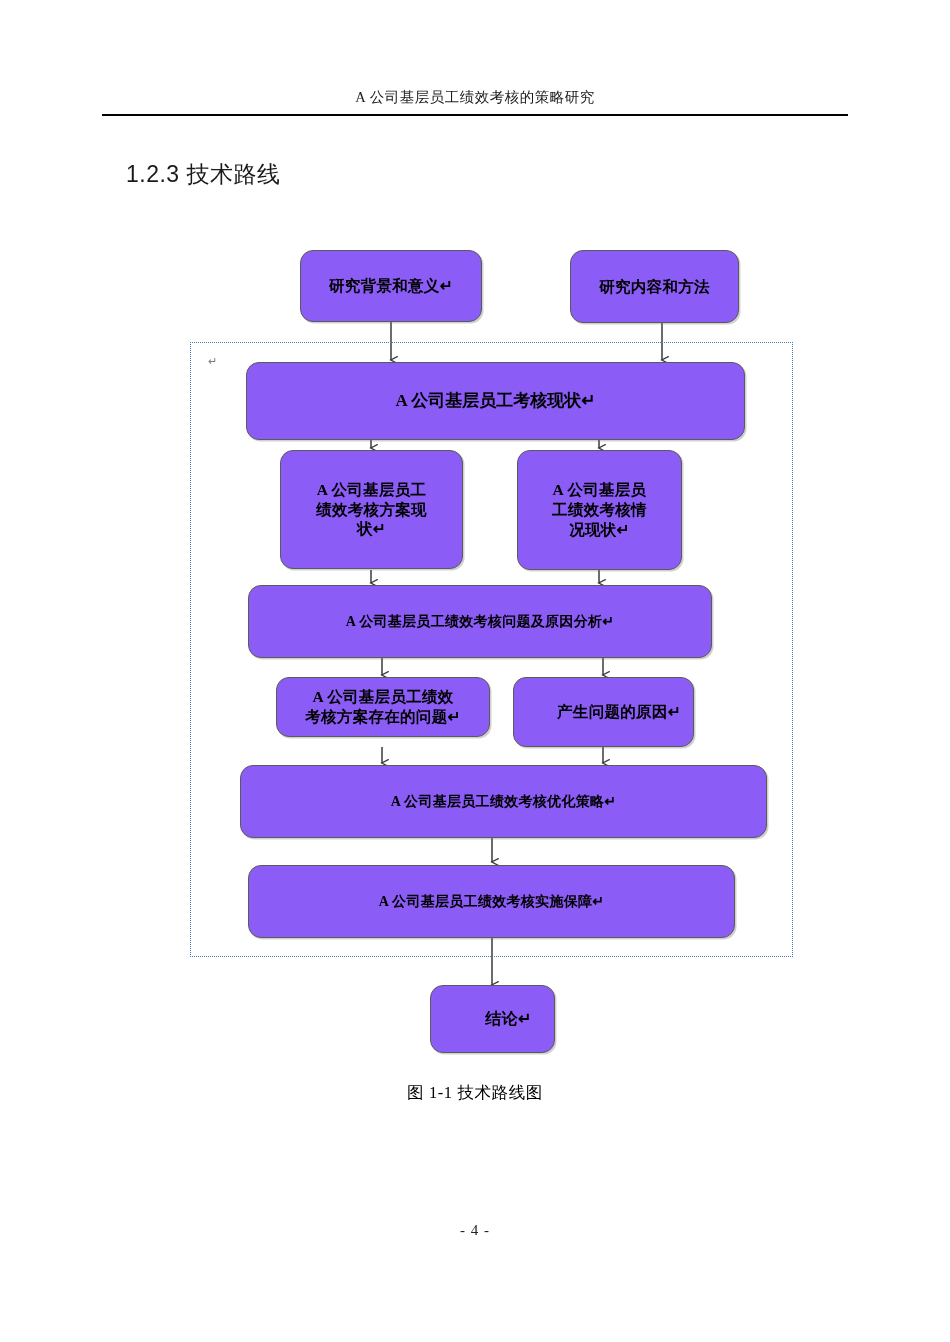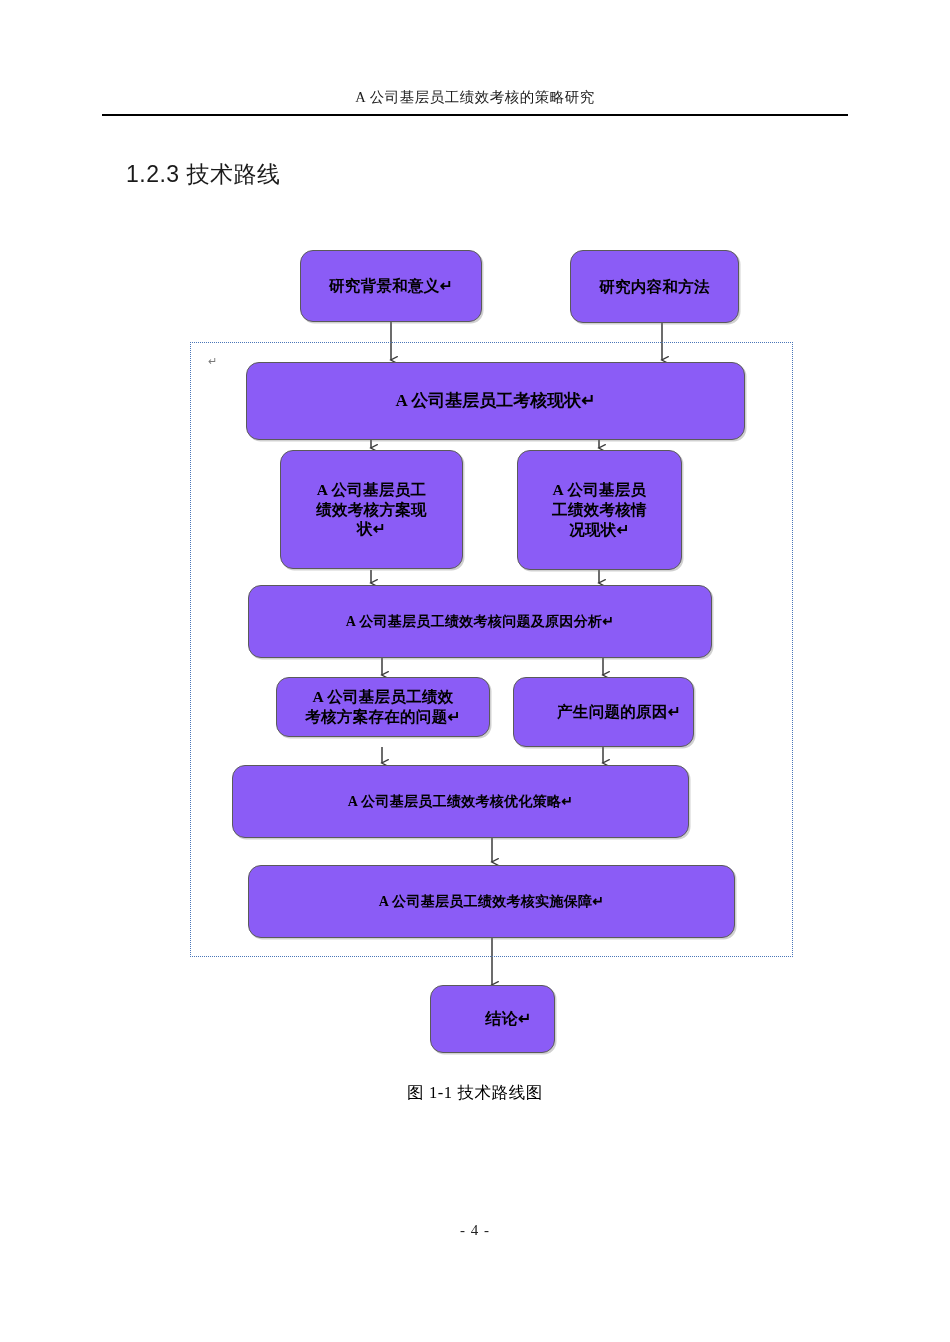--- a/index.html
+++ b/index.html
@@ -210,21 +210,21 @@
   </div>
 
   <div class="node node-sm bold" style="left:276px; top:677px; width:214px; height:60px;">
     <span class="label">A 公司基层员工绩效
 考核方案存在的问题↵</span>
   </div>
   <div class="node node-sm bold" style="left:513px; top:677px; width:181px; height:70px;padding-left:31px;">
     <span class="label">产生问题的原因↵</span>
   </div>
 
-  <div class="node node-wide bold" style="left:232px; top:765px; width:457px; height:73px;">
+  <div class="node node-wide bold" style="left:240px; top:765px; width:527px; height:73px;">
     <span class="label">A 公司基层员工绩效考核优化策略↵</span>
   </div>
 
   <div class="node node-wide bold" style="left:248px; top:865px; width:487px; height:73px;">
     <span class="label">A 公司基层员工绩效考核实施保障↵</span>
   </div>
 
   <div class="node node-concl bold" style="left:430px; top:985px; width:125px; height:68px;padding-left:32px;">
     <span class="label">结论↵</span>
   </div>

